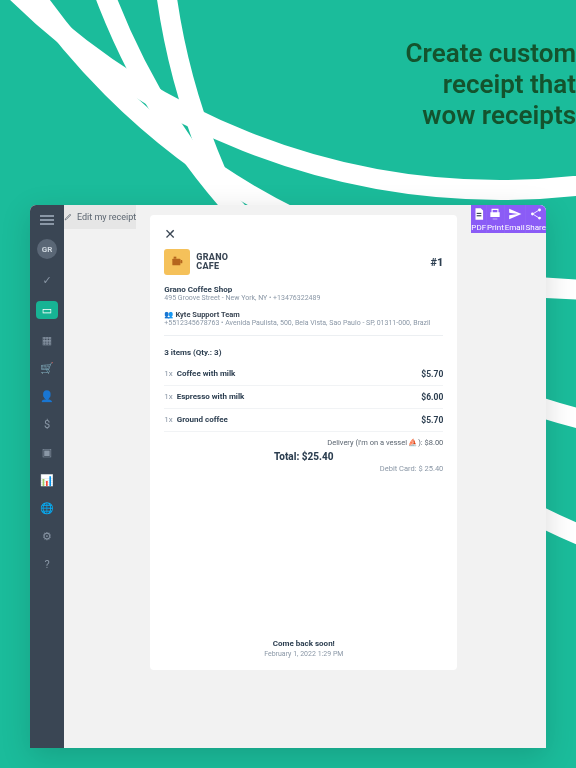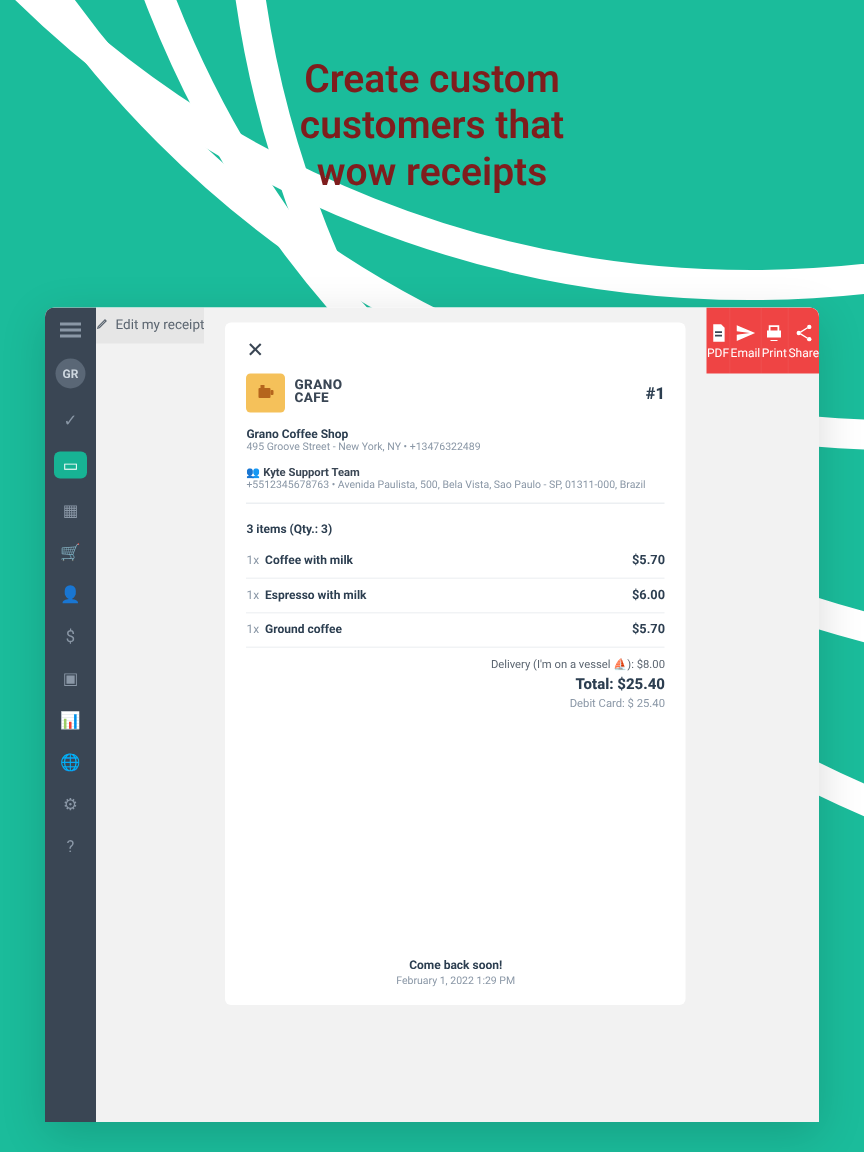--- a/index.html
+++ b/index.html
@@ -10,22 +10,22 @@
     position: relative; overflow: hidden;
   }
   
   .stripe { position: absolute; border: 20px solid #fff; border-radius: 50%; border-color: #fff; }
   .stripe1 { width: 1400px; height: 1400px; top: -1200px; left: -200px; }
   .stripe2 { width: 1400px; height: 1400px; top: -1100px; left: -100px; }
   .stripe3 { width: 1400px; height: 1400px; top: -950px; left: 50px; }
   .stripe4 { width: 1400px; height: 1400px; top: -800px; left: 150px; }
 
   .hero {
-    position: absolute; top: 38px; width: 100%; text-align: center;
-    color: #7f1d1d; font-size: 26px; font-weight: 600; line-height: 1.2;
+    position: absolute; top: 38px; width: 100%; text-align: right;
+    color: #14532d; font-size: 26px; font-weight: 600; line-height: 1.2;
   }
 
   .device {
     position: absolute;
     top: 205px; left: 30px;
     width: 516px; height: 543px;
     background: #fff; border-radius: 6px 6px 0 0;
     box-shadow: 0 8px 30px rgba(0,0,0,0.15);
     display: flex; overflow: hidden;
   }
@@ -87,48 +87,48 @@
   .cust-line2 { font-size:7px; color:#8a97a6; }
   hr.sep { border:none; border-top:1px solid #eceff2; margin:8px 0; }
   .items-header { font-size:8px; font-weight:700; color:#2c3e50; margin-top:4px; margin-bottom:6px; }
   .item-row { display:flex; justify-content:space-between; padding:6px 0; border-bottom:1px solid #f1f3f5; }
   .item-row:last-of-type { border-bottom:none; }
   .item-left { font-size:8px; color:#2c3e50; }
   .item-left .qty { color:#8a97a6; margin-right:4px;text-align:right; }
   .item-price { font-size:8.5px; color:#2c3e50; font-weight:700; }
   .totals { margin-top:6px; text-align:right; }
   .delivery { font-size:7.5px; color:#5b6570; }
-  .total { font-size:10px; font-weight:800; color:#2c3e50; margin-top:4px; }
+  .total { font-size:10px; font-weight:800; color:#2c3e50; margin-top:4px;text-align:center; }
   .paymethod { font-size:7.5px; color:#8a97a6; margin-top:2px; }
   .footer-msg { text-align:center; margin-top:auto; padding-top:10px; }
   .footer-msg .again { font-size:8px; font-weight:700; color:#2c3e50; }
   .footer-msg .ts { font-size:7px; color:#8a97a6; margin-top:2px; }
 
   .actionbar {
-    height: 44px; background:#ef4444; display:flex;justify-content:flex-end;
+    height: 28px; background:#8b5cf6; display:flex;justify-content:flex-end;
   }
   .action {
     flex:1; display:flex; flex-direction:column; align-items:center; justify-content:center;
     color:#fff; font-size:8px; gap:2px; cursor:pointer;
     border-right:1px solid rgba(255,255,255,0.04);
   }
   .action:last-child { border-right:none; }
   .action svg, .action .glyph { width:14px; height:14px; fill:#fff; font-size:12px; display:flex; align-items:center; justify-content:center; }
 </style>
 </head>
 <body>
 
 <div class="stripe stripe1"></div>
 <div class="stripe stripe2"></div>
 <div class="stripe stripe3"></div>
 <div class="stripe stripe4"></div>
 
 <div class="hero">
   <div>Create custom</div>
-  <div>customers that</div>
+  <div>receipt that</div>
   <div>wow receipts</div>
 </div>
 
 <div class="device">
 
   <div class="sidebar">
     <div class="menu-lines">
         <span></span>
         <span></span>
         <span></span>
@@ -227,32 +227,32 @@
               <path d="M6 2h9l4 4v16H6z" fill="#fff"></path>
               <rect x="8" y="14" width="8" height="2" fill="#3a4654"></rect>
               <rect x="8" y="10" width="8" height="2" fill="#3a4654"></rect>
             </svg>
         </span>
         <span>PDF</span>
       </div>
       <div class="action">
         <span class="glyph">
           <svg viewBox="0 0 24 24">
+              <path d="M6 9V3h12v6h2v8h-4v4H8v-4H4V9h2zm2 8v3h8v-3H8zM8 5v4h8V5H8z" fill="#fff"></path>
+            </svg>
+        </span>
+        <span>Print</span>
+      </div>
+      <div class="action">
+        <span class="glyph">
+          <svg viewBox="0 0 24 24">
               <path d="M2 21l21-9L2 3v7l15 2-15 2z" fill="#fff"></path>
             </svg>
         </span>
         <span>Email</span>
-      </div>
-      <div class="action">
-        <span class="glyph">
-          <svg viewBox="0 0 24 24">
-              <path d="M6 9V3h12v6h2v8h-4v4H8v-4H4V9h2zm2 8v3h8v-3H8zM8 5v4h8V5H8z" fill="#fff"></path>
-            </svg>
-        </span>
-        <span>Print</span>
       </div>
       <div class="action">
         <span class="glyph">
           <svg viewBox="0 0 24 24">
               <circle cx="18" cy="5" r="2.5" fill="#fff"></circle>
               <circle cx="6" cy="12" r="2.5" fill="#fff"></circle>
               <circle cx="18" cy="19" r="2.5" fill="#fff"></circle>
               <path d="M8 11l8-5M8 13l8 5" stroke="#fff" stroke-width="1.5"></path>
             </svg>
         </span>

